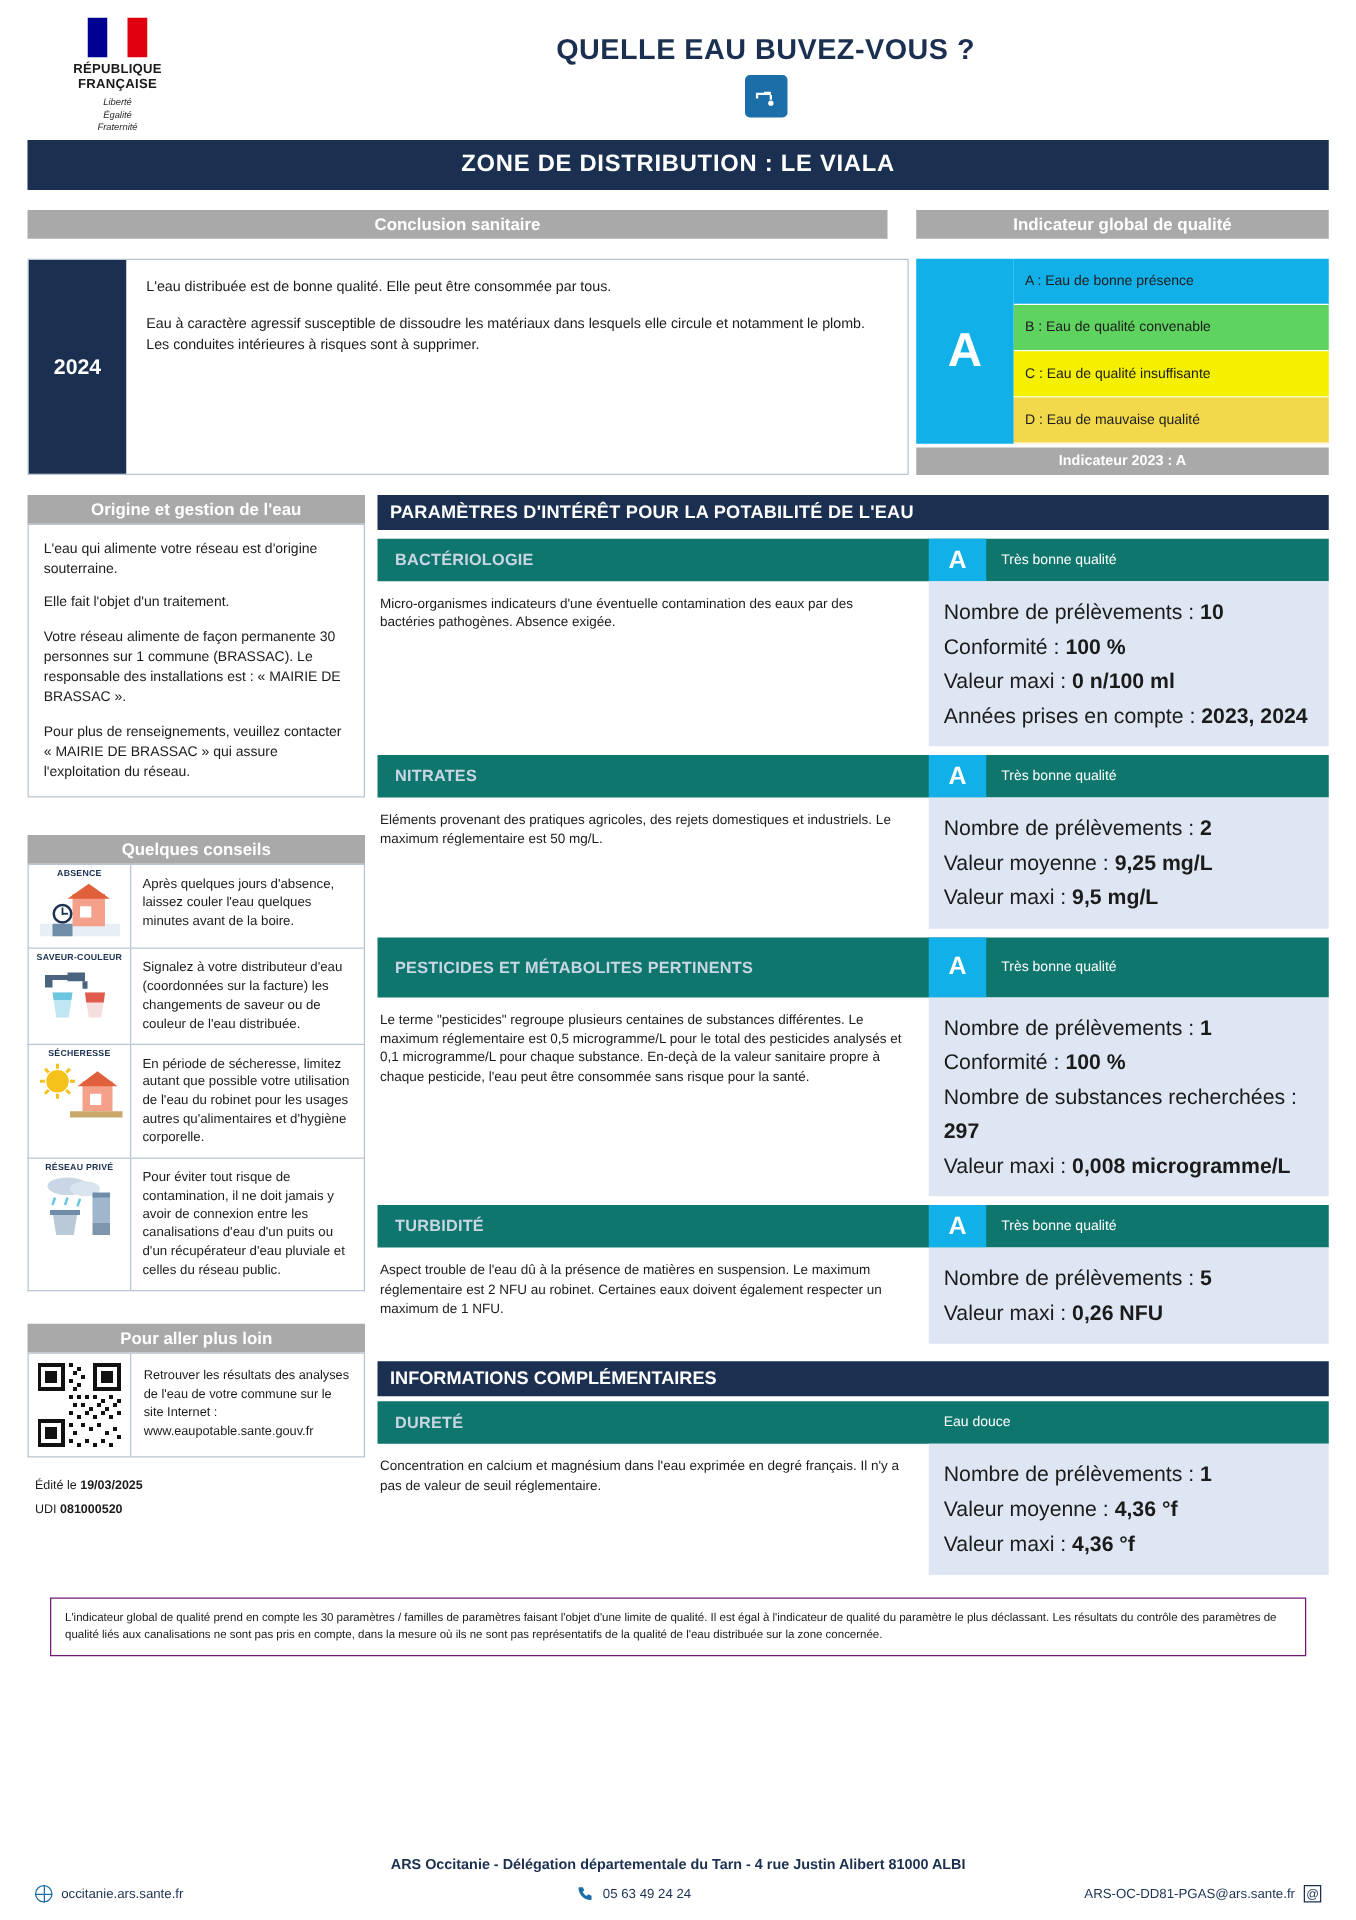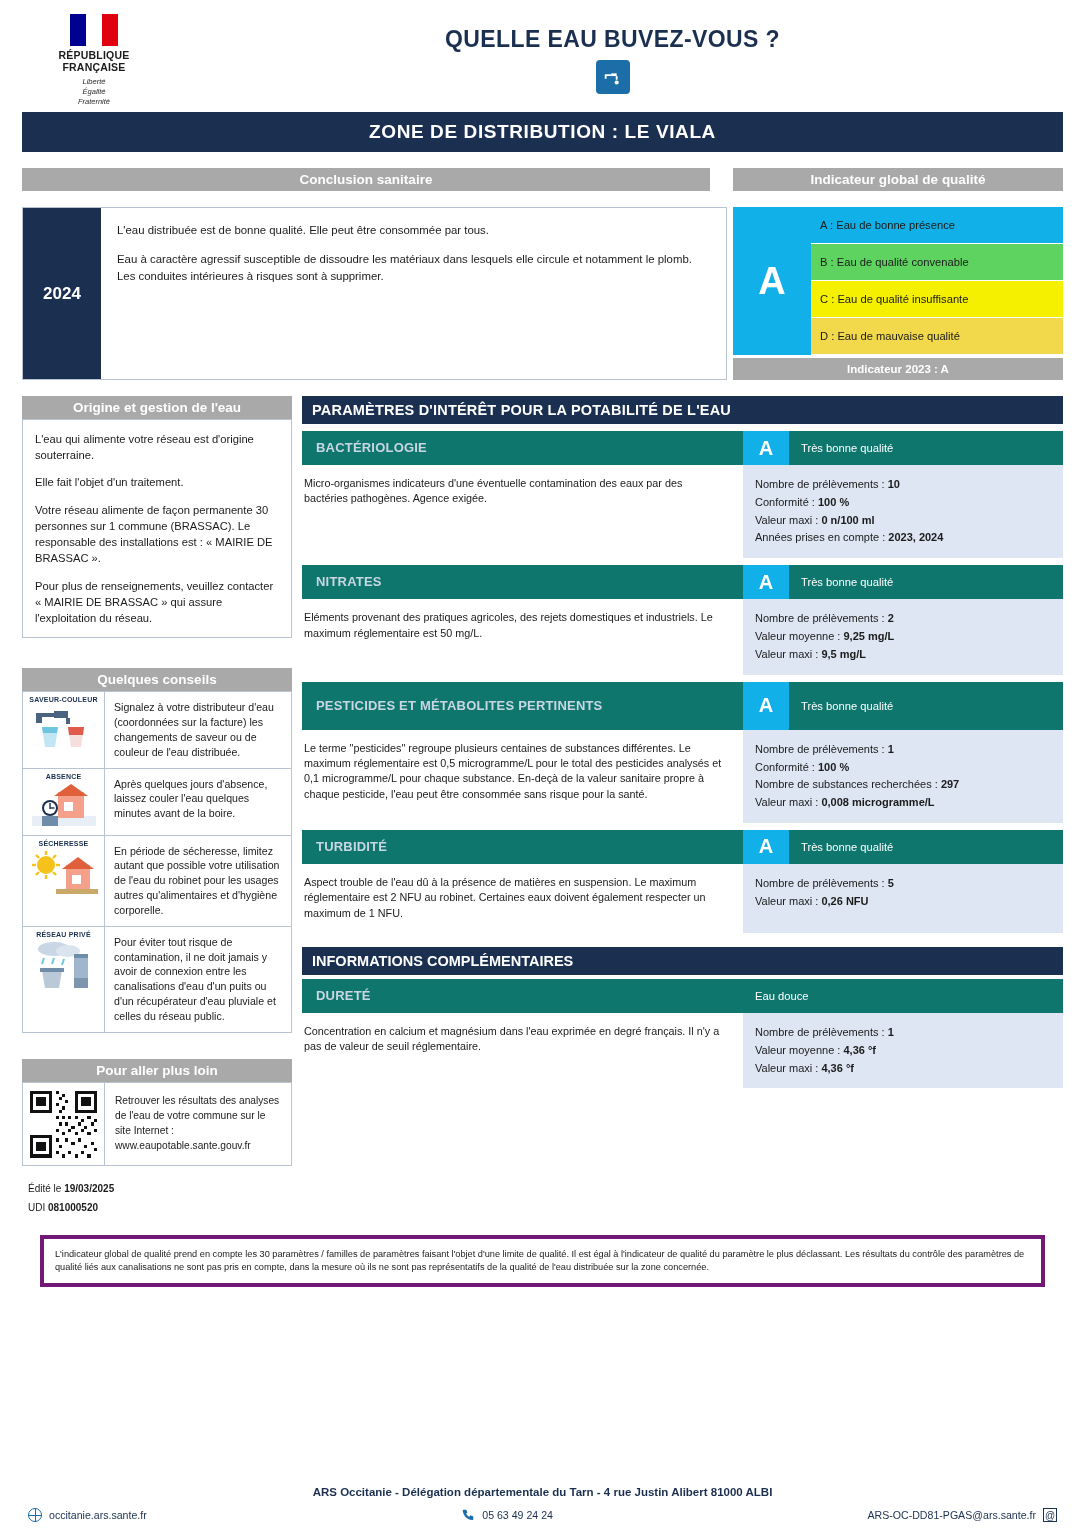--- a/index.html
+++ b/index.html
@@ -86,26 +86,26 @@
   
   .param-title { background:#1b3050; color:#fff; font-size:14.5px; font-weight:bold; padding:6px 10px; letter-spacing:.2px; }
   .param-block { margin-top:7px; }
   .param-block:first-child { margin-top:4px; }
   .p-head { display:flex; background:#0f766e; color:#fff; align-items:stretch; min-height:34px; }
   .p-name { flex:1; display:flex; align-items:center; padding:5px 14px; font-size:13px; font-weight:bold; color:#c9d6e4; letter-spacing:.2px; line-height:1.25;}
   .p-grade { width:46px; background:#12b0e8; color:#fff; font-size:20px; font-weight:bold; display:flex; align-items:center; justify-content:center; }
   .p-qual { width:274px; display:flex; align-items:center; padding-left:12px; font-size:11.2px; color:#fff; }
   .p-body { display:flex; }
   .p-desc { flex:1; padding:11px 14px 12px 2px; font-size:10.8px; line-height:1.42; }
-  .p-vals { width:320px; background:#dde6f2; padding:11px 12px; font-size:11px; line-height:1.62; }
+  .p-vals { width:320px; background:#dde6f2; padding:11px 12px; font-size:17px; line-height:1.62; }
   .p-vals div b { font-weight:bold; }
   .info-title { background:#1b3050; color:#fff; font-size:14.5px; font-weight:bold; padding:6px 10px; margin-top:14px;}
 
   
-  .footnote { margin:18px 22px 0 22px; border:4px solid #701a75; padding:9px 11px; font-size:9.2px; line-height:1.45; color:#1b1b1b; }
+  .footnote { margin:18px 22px 0 22px; border:1px solid #701a75; padding:9px 11px; font-size:9.2px; line-height:1.45; color:#1b1b1b; }
   .footer { position:absolute; left:0; right:0; bottom:14px; }
   .foot-addr { text-align:center; font-size:11.5px; font-weight:bold; color:#1b3050; margin-bottom:10px; }
   .foot-row { display:flex; align-items:center; justify-content:space-between; padding:0 28px; font-size:10.6px; color:#1b3050; }
   .foot-item { display:flex; align-items:center; gap:7px; }
   .foot-center { flex:1; display:flex; justify-content:center; }
   .ico-circle { width:14px; height:14px; border:1.4px solid #1b6ea8; border-radius:50%; display:inline-block; position:relative; }
   .ico-circle:before { content:""; position:absolute; left:-1.4px; top:5.5px; width:14px; height:1.4px; background:#1b6ea8; }
   .ico-circle:after { content:""; position:absolute; left:5.5px; top:-1.4px; width:1.4px; height:14px; background:#1b6ea8; }
   .at-box { border:1px solid #1b3050; width:14px; height:14px; display:inline-flex; align-items:center; justify-content:center; font-size:10px; color:#1b3050;}
 </style>
@@ -183,53 +183,53 @@
       <div class="grey-head">Origine et gestion de l'eau</div>
       <div class="box origin-box">
         <p>L'eau qui alimente votre réseau est d'origine souterraine.</p>
         <p>Elle fait l'objet d'un traitement.</p>
         <p>Votre réseau alimente de façon permanente 30 personnes sur 1 commune (BRASSAC). Le responsable des installations est : « MAIRIE DE BRASSAC ».</p>
         <p>Pour plus de renseignements, veuillez contacter « MAIRIE DE BRASSAC » qui assure l'exploitation du réseau.</p>
       </div>
 
       <div class="grey-head" style="margin-top:30px">Quelques conseils</div>
       <div class="advice-list">
-
-        <div class="advice-item">
-          <div class="advice-ico">
-            <span class="cap">SAVEUR-COULEUR</span>
-            <svg width="72" height="48" viewBox="0 0 72 48">
-              <path d="M8 8h20v4H14v6H8z" fill="#4a6480"></path>
-              <rect x="26" y="6" width="14" height="7" fill="#4a6480"></rect>
-              <rect x="38" y="13" width="4" height="6" fill="#4a6480"></rect>
-              <polygon points="14,22 30,22 27,42 17,42" fill="#bfe6f2"></polygon>
-              <polygon points="14,22 30,22 29,28 15,28" fill="#6cc6e0"></polygon>
-              <polygon points="40,22 56,22 53,42 43,42" fill="#f6dede"></polygon>
-              <polygon points="40,22 56,22 55,30 41,30" fill="#e05b4b"></polygon>
-            </svg>
-          </div>
-          <div class="advice-txt">Signalez à votre distributeur d'eau (coordonnées sur la facture) les changements de saveur ou de couleur de l'eau distribuée.</div>
-        </div>
 
         <div class="advice-item">
           <div class="advice-ico">
             <span class="cap">ABSENCE</span>
             <svg width="72" height="48" viewBox="0 0 72 48">
               <rect x="4" y="34" width="64" height="10" fill="#e8eef5"></rect>
               <polygon points="30,10 56,10 56,36 30,36" fill="#f4a08a"></polygon>
               <polygon points="26,14 60,14 43,2" fill="#e1603c"></polygon>
               <rect x="36" y="20" width="9" height="9" fill="#ffffff"></rect>
               <circle cx="22" cy="26" r="8" fill="#1b3050"></circle>
               <circle cx="22" cy="26" r="6" fill="#ffffff"></circle>
               <rect x="21.3" y="21" width="1.4" height="6" fill="#1b3050"></rect>
               <rect x="22" y="25.3" width="4.5" height="1.4" fill="#1b3050"></rect>
               <rect x="14" y="34" width="16" height="10" fill="#6f8ca8"></rect>
             </svg>
           </div>
           <div class="advice-txt">Après quelques jours d'absence, laissez couler l'eau quelques minutes avant de la boire.</div>
+        </div>
+
+        <div class="advice-item">
+          <div class="advice-ico">
+            <span class="cap">SAVEUR-COULEUR</span>
+            <svg width="72" height="48" viewBox="0 0 72 48">
+              <path d="M8 8h20v4H14v6H8z" fill="#4a6480"></path>
+              <rect x="26" y="6" width="14" height="7" fill="#4a6480"></rect>
+              <rect x="38" y="13" width="4" height="6" fill="#4a6480"></rect>
+              <polygon points="14,22 30,22 27,42 17,42" fill="#bfe6f2"></polygon>
+              <polygon points="14,22 30,22 29,28 15,28" fill="#6cc6e0"></polygon>
+              <polygon points="40,22 56,22 53,42 43,42" fill="#f6dede"></polygon>
+              <polygon points="40,22 56,22 55,30 41,30" fill="#e05b4b"></polygon>
+            </svg>
+          </div>
+          <div class="advice-txt">Signalez à votre distributeur d'eau (coordonnées sur la facture) les changements de saveur ou de couleur de l'eau distribuée.</div>
         </div>
 
         <div class="advice-item">
           <div class="advice-ico">
             <span class="cap">SÉCHERESSE</span>
             <svg width="72" height="48" viewBox="0 0 72 48">
               <circle cx="18" cy="16" r="9" fill="#f5c21b"></circle>
               <g stroke="#f5c21b" stroke-width="2.4">
                 <line x1="18" y1="2" x2="18" y2="6"></line>
                 <line x1="18" y1="26" x2="18" y2="30"></line>
@@ -352,21 +352,21 @@
     <div class="right-col">
       <div class="param-title">PARAMÈTRES D'INTÉRÊT POUR LA POTABILITÉ DE L'EAU</div>
 
       <div class="param-block">
         <div class="p-head">
           <div class="p-name">BACTÉRIOLOGIE</div>
           <div class="p-grade">A</div>
           <div class="p-qual">Très bonne qualité</div>
         </div>
         <div class="p-body">
-          <div class="p-desc">Micro-organismes indicateurs d'une éventuelle contamination des eaux par des bactéries pathogènes. Agence exigée.</div>
+          <div class="p-desc">Micro-organismes indicateurs d'une éventuelle contamination des eaux par des bactéries pathogènes. Absence exigée.</div>
           <div class="p-vals">
             <div><span>Nombre de prélèvements : </span><b>10</b></div>
             <div><span>Conformité : </span><b>100 %</b></div>
             <div><span>Valeur maxi : </span><b>0 n/100 ml</b></div>
             <div><span>Années prises en compte : </span><b>2023, 2024</b></div>
           </div>
         </div>
       </div>
 
       <div class="param-block">

